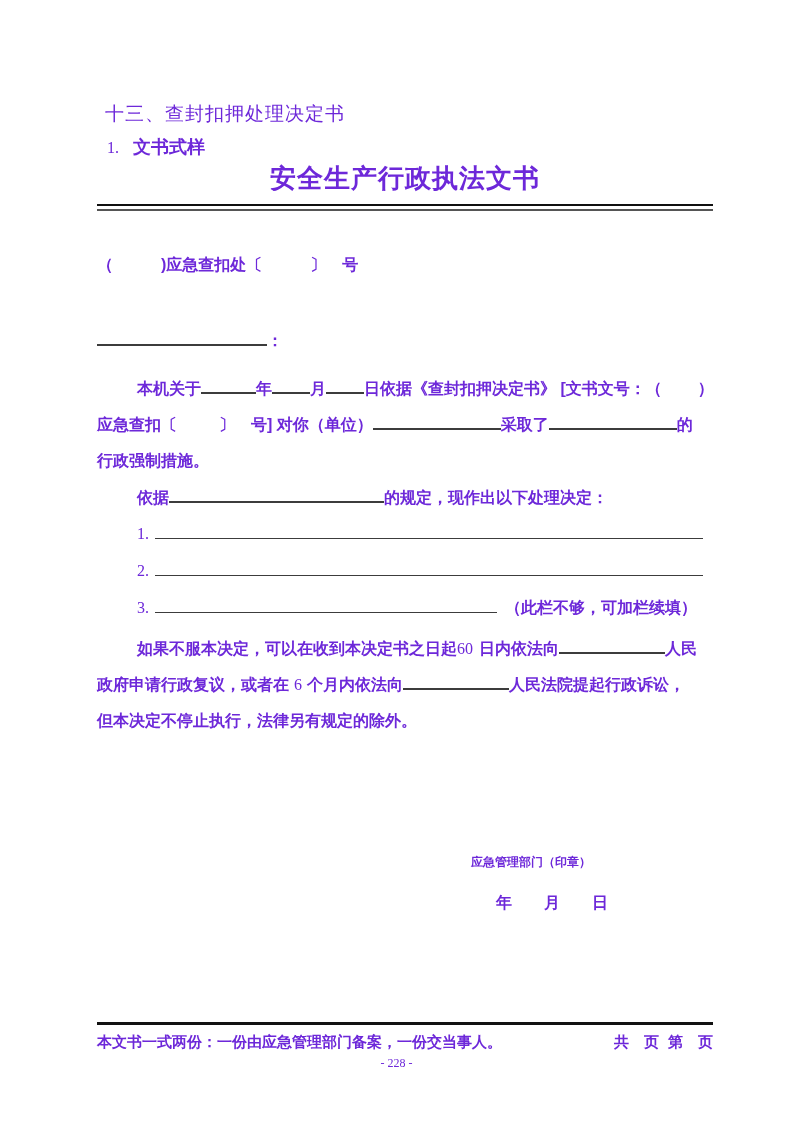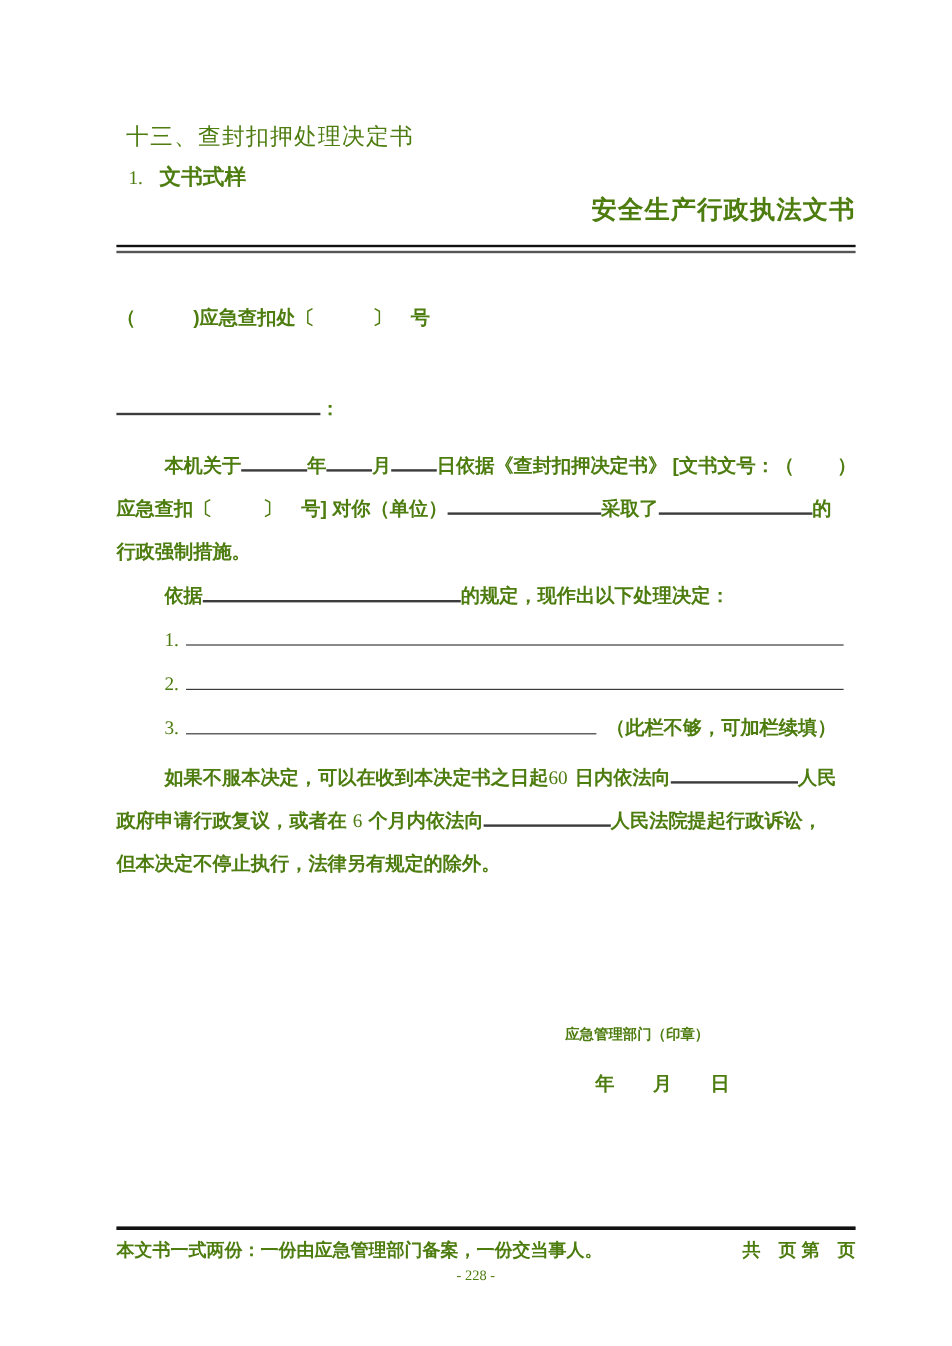--- a/index.html
+++ b/index.html
@@ -1,40 +1,40 @@
 <!DOCTYPE html>
 <html><head>
 <meta charset="utf-8">
 <style>
   html,body{margin:0;padding:0;background:#fff;}
   .page{
     position:relative;
     width:793px;height:1122px;
     background:#fff;
-    color:#4d7c0f;
+    color:#6d28d9;
     font-family:"Liberation Sans","DejaVu Sans",sans-serif;
     overflow:hidden;
   }
   
   .sec-heading{
     position:absolute;left:105px;top:101px;
     font-family:"Liberation Serif","DejaVu Serif",serif;
     font-size:19px;font-weight:normal;letter-spacing:1px;
   }
   .sub-heading{
     position:absolute;left:107px;top:135px;
     font-family:"Liberation Serif","DejaVu Serif",serif;
     font-size:18px;font-weight:bold;
   }
   .sub-heading .num{margin-right:14px;}
   .header-title{
     position:absolute;left:97px;top:161px;width:616px;
-    text-align:right;
+    text-align:center;
     font-family:"Liberation Serif","DejaVu Serif",serif;
-    font-size:21px;font-weight:bold;letter-spacing:1px;
+    font-size:26px;font-weight:bold;letter-spacing:1px;
   }
   .double-rule{
     position:absolute;left:97px;top:204px;width:616px;height:3px;
     border-top:2px solid #111;border-bottom:2px solid #555;
   }
   .doc-title{
     position:absolute;left:97px;top:211px;width:616px;
     text-align:center;
     font-family:"Liberation Serif","DejaVu Serif",serif;
     font-size:29px;font-weight:bold;letter-spacing:1px;
@@ -69,21 +69,21 @@
   .sig-agency{position:absolute;left:471px;top:854px;font-size:12px;font-weight:bold;}
   .sig-date{position:absolute;left:496px;top:893px;font-size:16px;font-weight:bold;}
   
   .footer-rule{
     position:absolute;left:97px;top:1022px;width:616px;height:0;
     border-top:3px solid #111;
   }
   .footer-row{
     position:absolute;left:97px;top:1033px;width:616px;
     display:flex;justify-content:space-between;align-items:baseline;
-    font-size:15px;font-weight:bold;
+    font-size:15px;font-weight:bold;font-family:Liberation Mono, monospace;
   }
   .page-number{
     position:absolute;left:0;top:1056px;width:793px;
     text-align:center;
     font-family:"Liberation Serif","DejaVu Serif",serif;
     font-size:12px;font-weight:normal;
   }
 </style>
 </head>
 <body>

